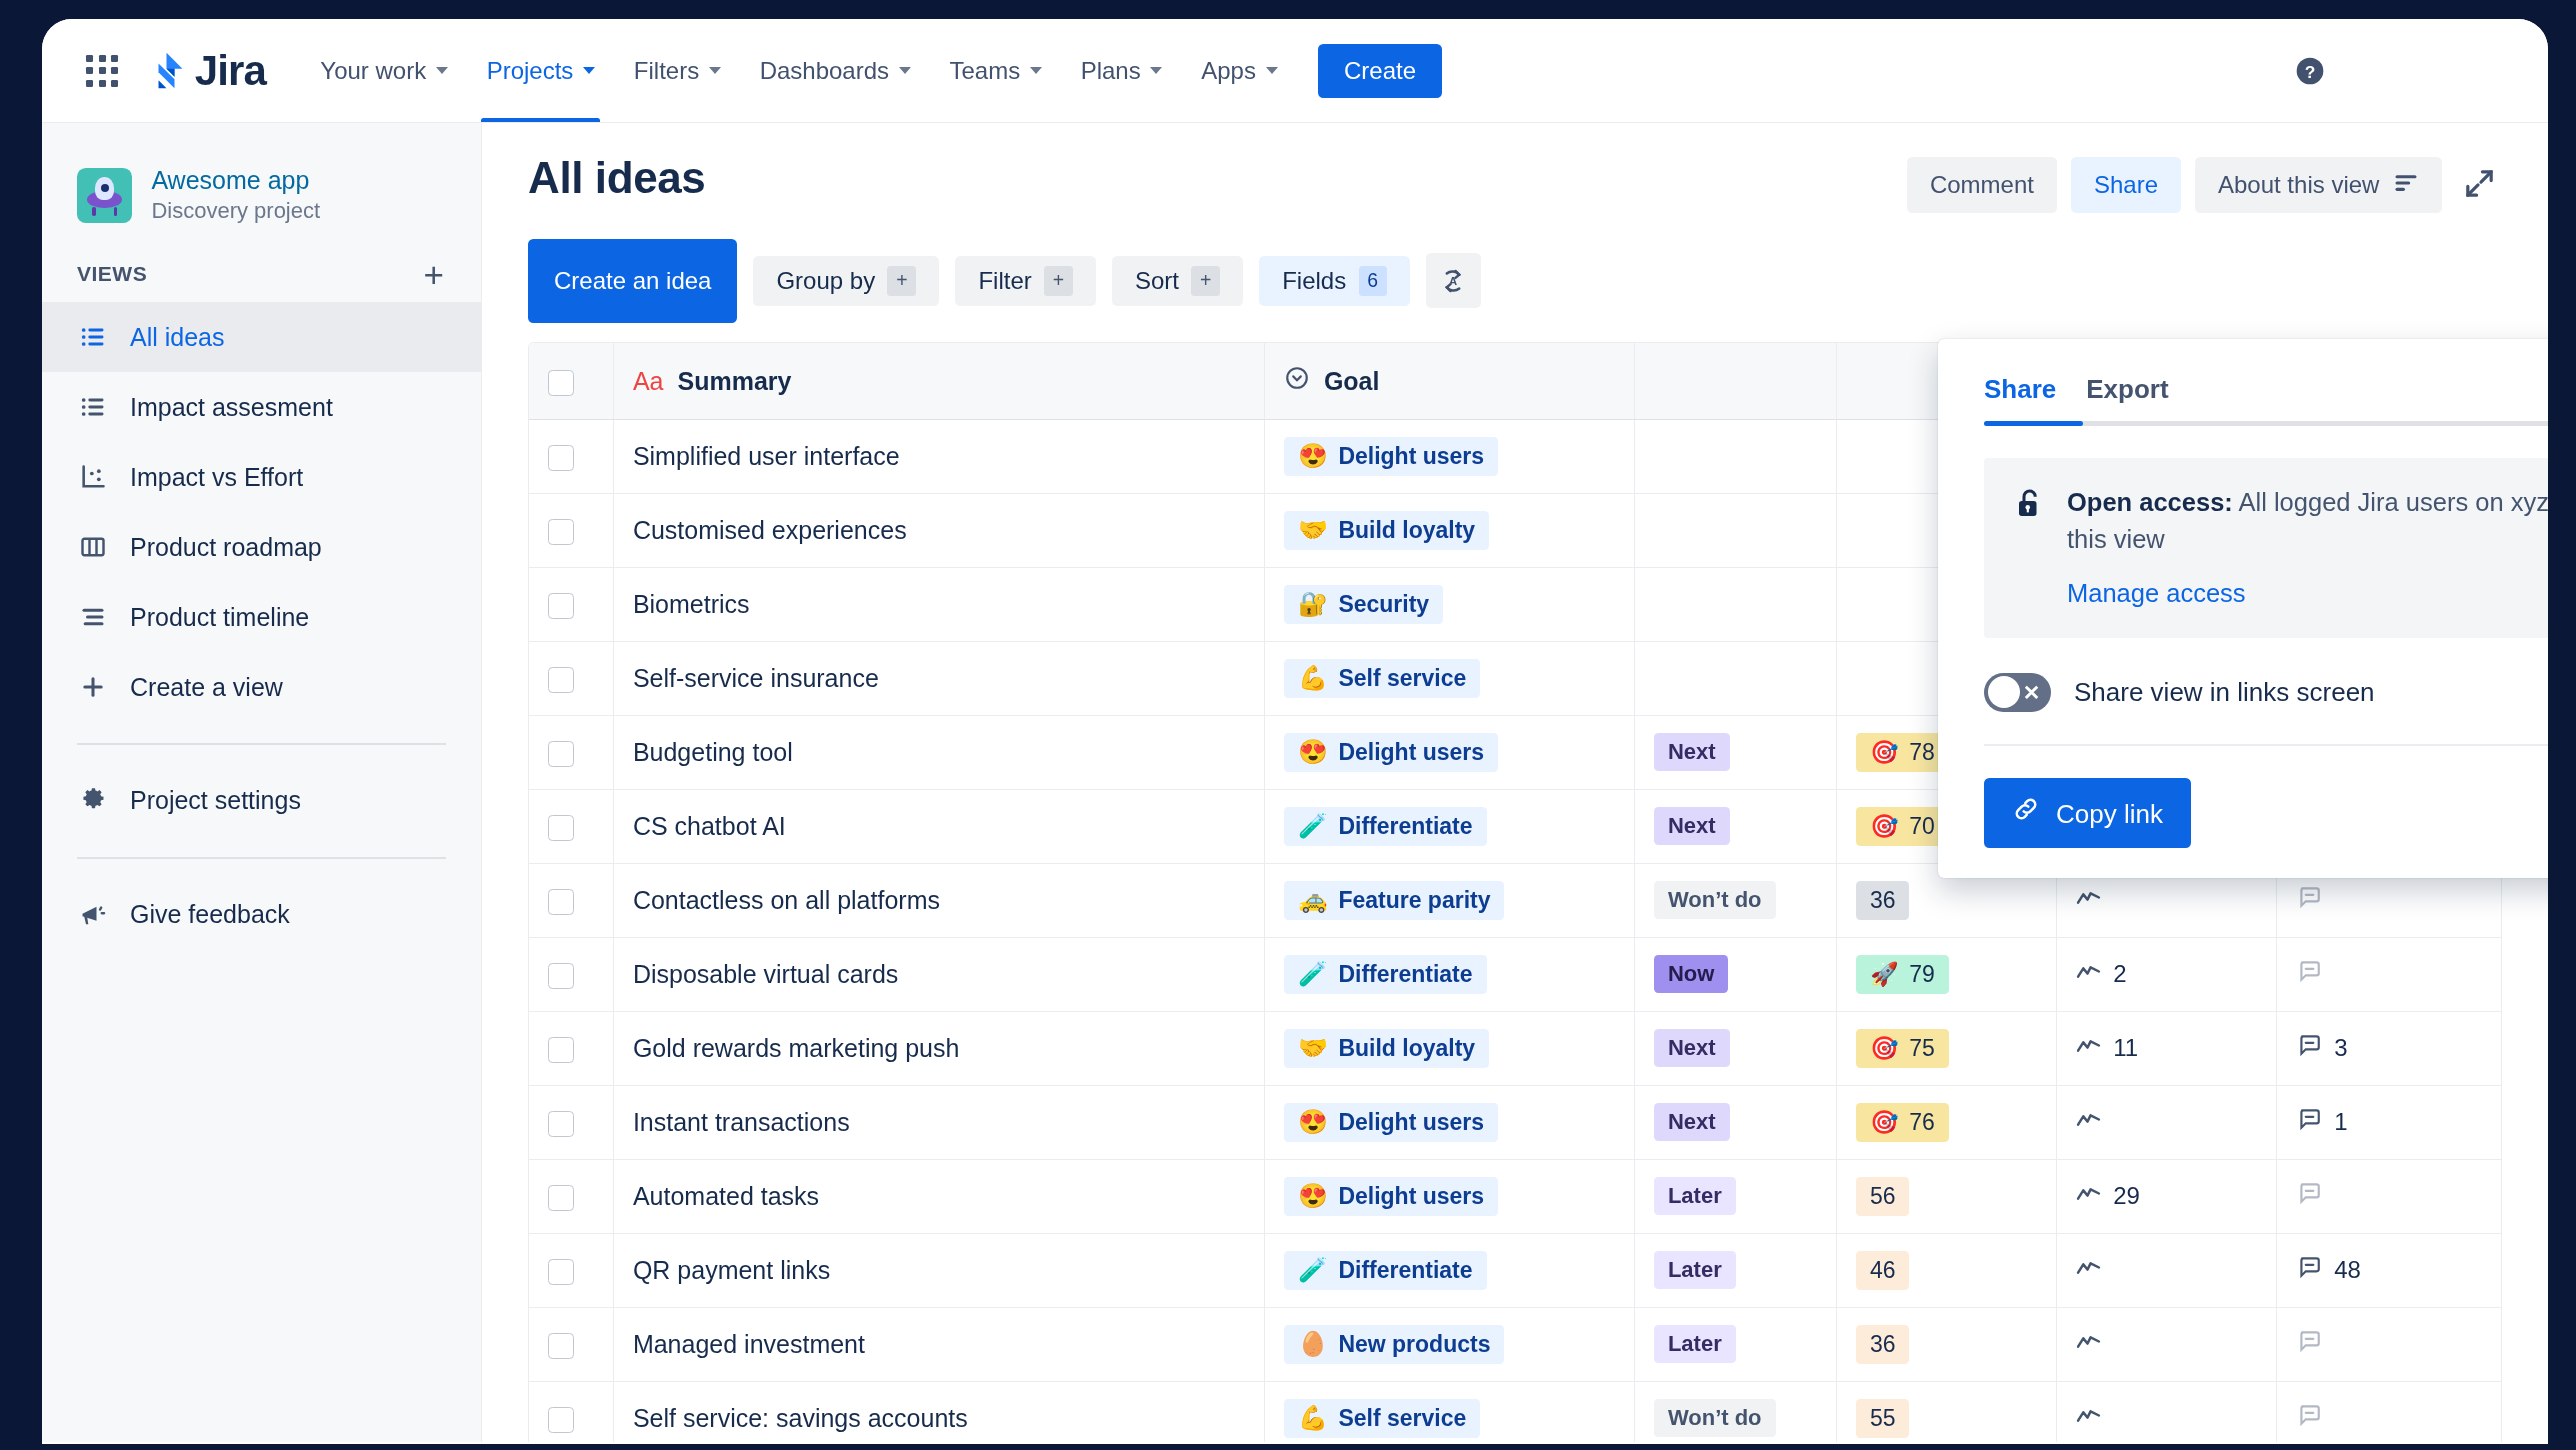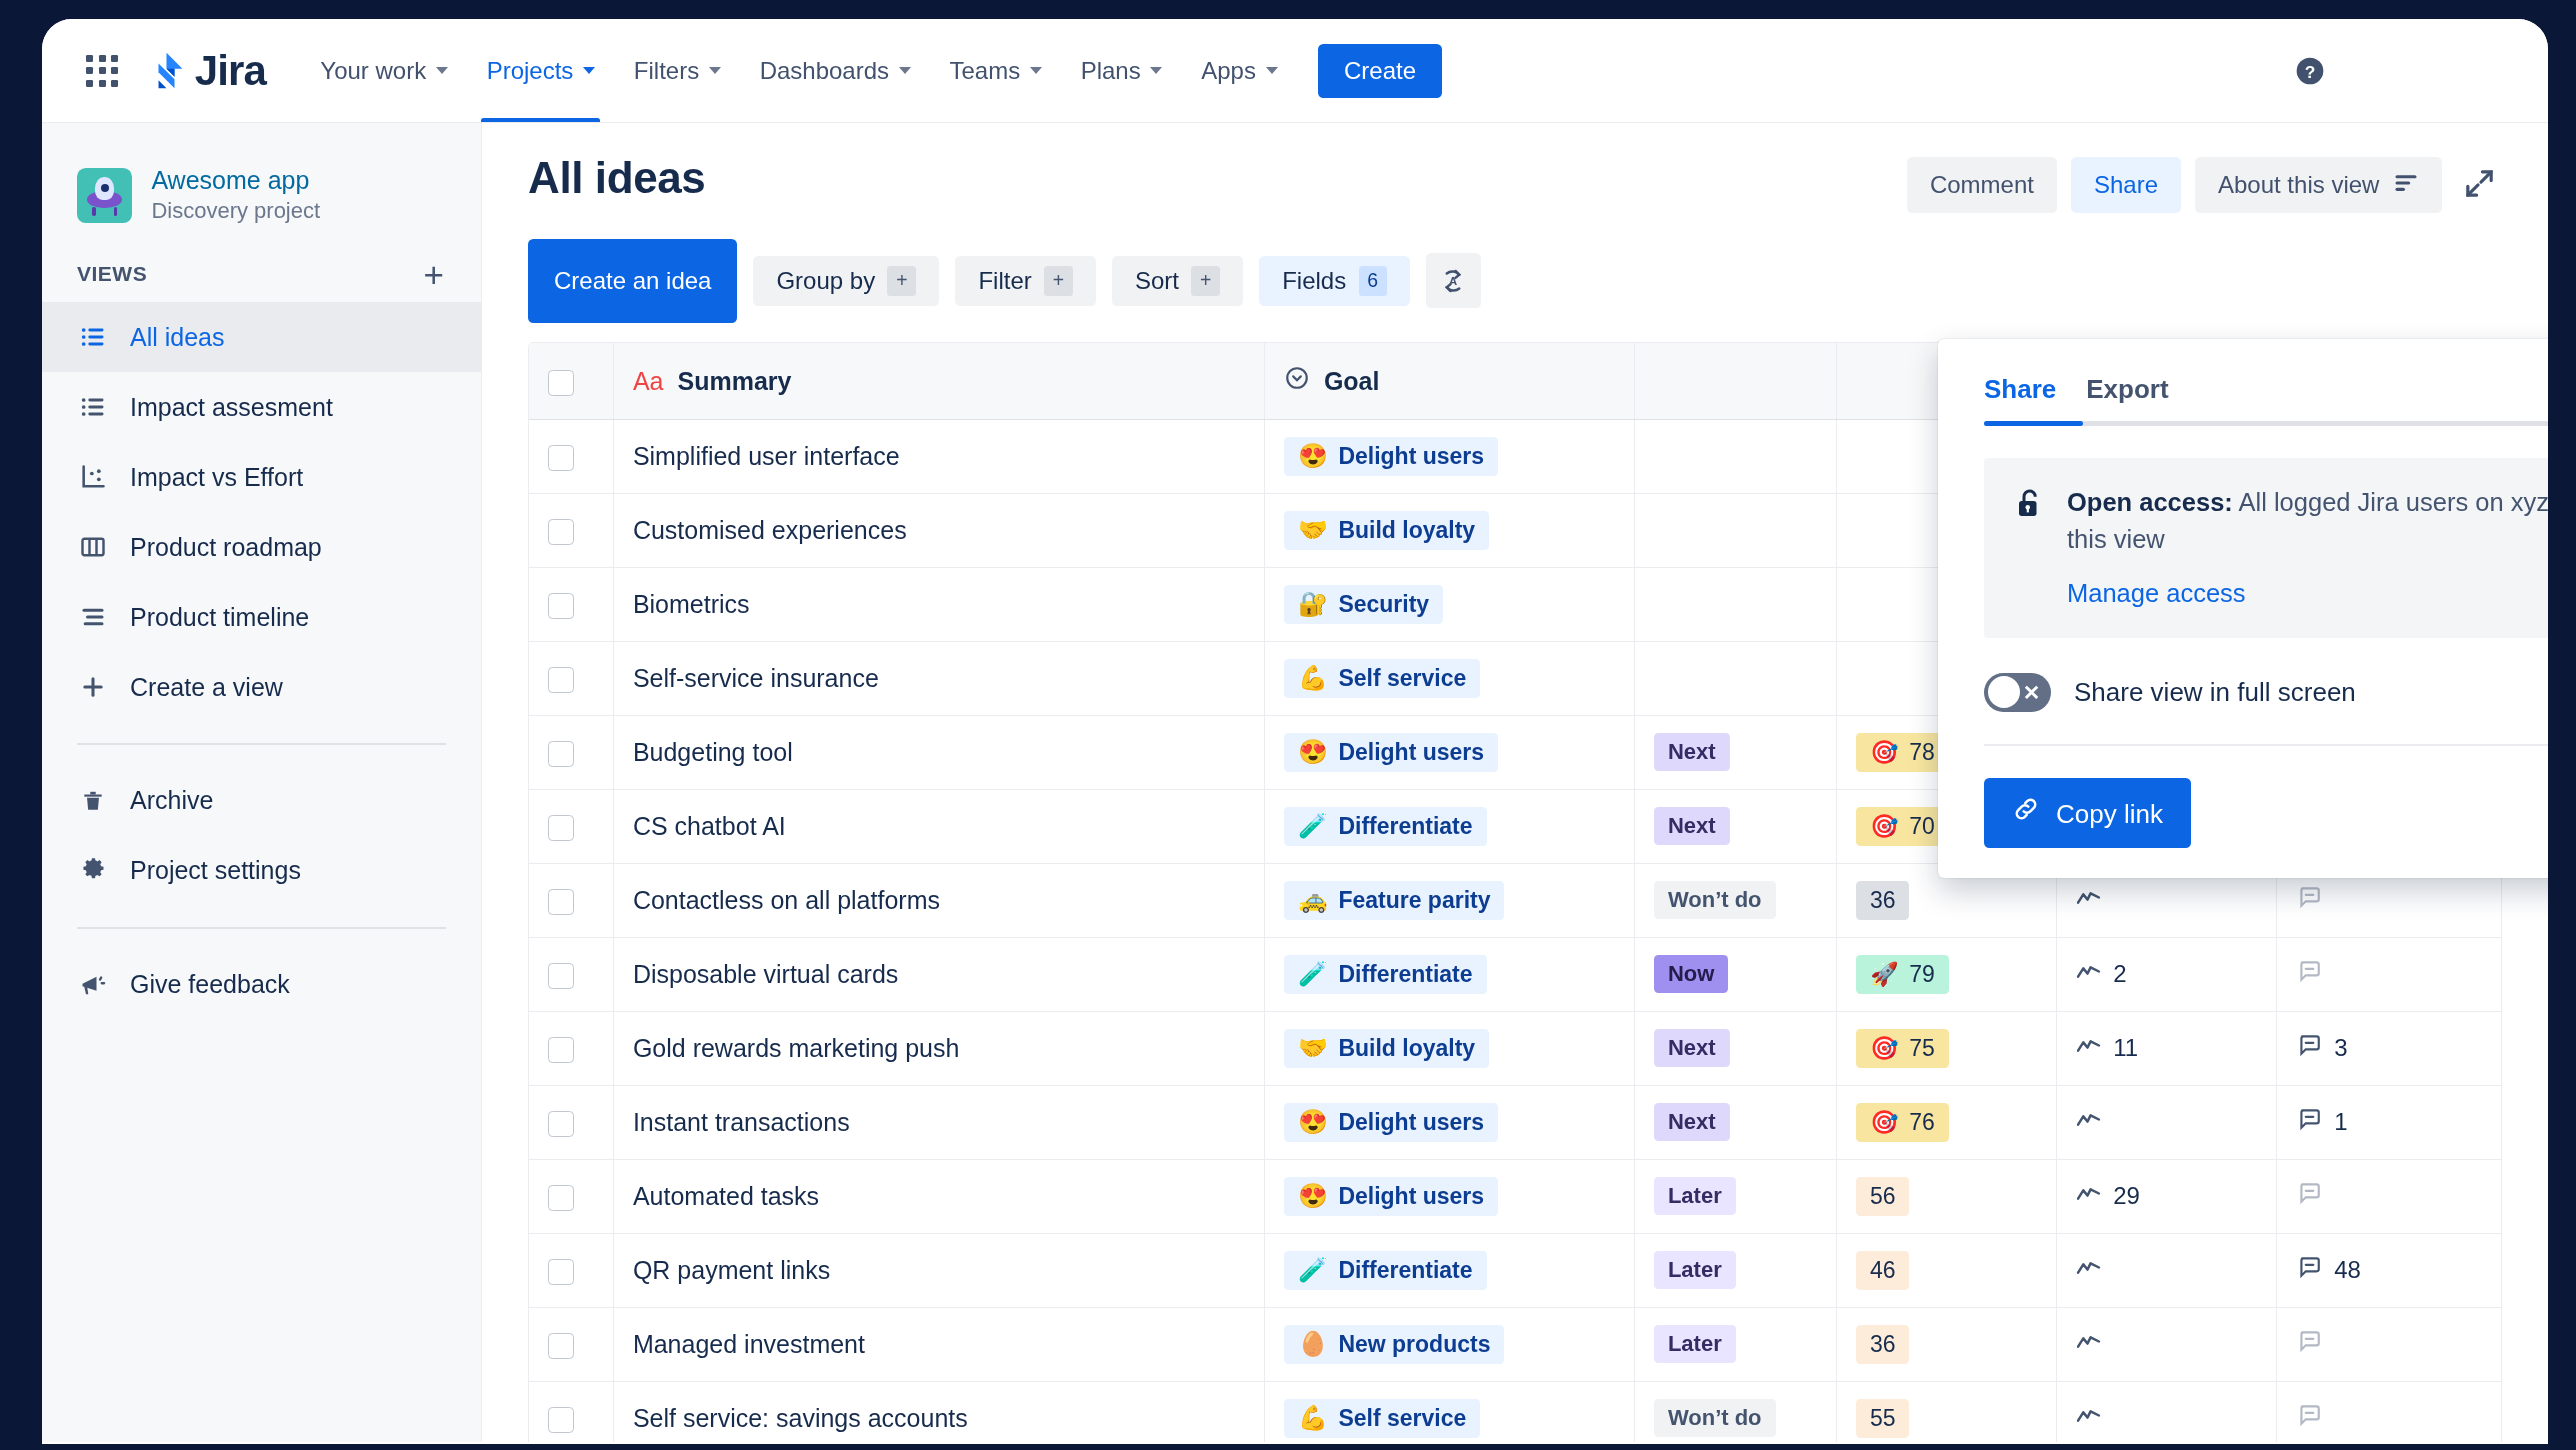--- a/index.html
+++ b/index.html
@@ -413,30 +413,20 @@
           <svg width="28" height="28" viewBox="0 0 24 24" stroke="#44546f" stroke-width="2.6" stroke-linecap="round">
             <line x1="12" y1="5" x2="12" y2="19"></line>
               <line x1="5" y1="12" x2="19" y2="12"></line>
           </svg>
         </span>
         <span>Create a view</span>
       </div>
 
       <div class="sep"></div>
 
-      <div class="navrow">
-        <span class="ico">
-          <svg width="26" height="26" viewBox="0 0 24 24" fill="#44546f">
-            <path d="M4 6h16v2H4z"></path>
-              <path d="M6.5 9h11l-1 11h-9z"></path>
-              <path d="M9.5 3.5h5V6h-5z"></path>
-          </svg>
-        </span>
-        <span>Archive</span>
-      </div>
 
       <div class="navrow">
         <span class="ico">
           <svg width="28" height="28" viewBox="0 0 24 24" fill="#44546f">
             <path d="M12 8.5A3.5 3.5 0 1 0 12 15.5 3.5 3.5 0 0 0 12 8.5zm9-0.2-2.1-.4a7.3 7.3 0 0 0-.7-1.7l1.2-1.8-1.8-1.8-1.8 1.2a7.3 7.3 0 0 0-1.7-.7L13.7 1h-2.6l-.4 2.1a7.3 7.3 0 0 0-1.7.7L7.2 2.6 5.4 4.4l1.2 1.8a7.3 7.3 0 0 0-.7 1.7L3.8 8.3v2.6l2.1.4c.15.6.39 1.17.7 1.7l-1.2 1.8 1.8 1.8 1.8-1.2c.53.31 1.1.55 1.7.7l.4 2.1h2.6l.4-2.1c.6-.15 1.17-.39 1.7-.7l1.8 1.2 1.8-1.8-1.2-1.8c.31-.53.55-1.1.7-1.7l2.1-.4z"></path>
           </svg>
         </span>
         <span>Project settings</span>
       </div>
 
@@ -959,21 +949,21 @@
             </div>
             <span class="manage">Manage access</span>
           </div>
         </div>
 
         <div class="togrow">
           <div class="toggle">
             <span class="knob"></span>
             <span class="x">✕</span>
           </div>
-          <span class="toglabel">Share view in full screen</span>
+          <span class="toglabel">Share view in links screen</span>
         </div>
 
         <div class="pdiv"></div>
 
         <button class="copybtn">
           <span>
             <svg width="28" height="28" viewBox="0 0 24 24" fill="none" stroke="#fff" stroke-width="2.2" stroke-linecap="round">
               <path d="M10 14a4 4 0 0 0 5.7 0l3-3a4 4 0 0 0-5.7-5.7l-1.6 1.6"></path>
               <path d="M14 10a4 4 0 0 0-5.7 0l-3 3a4 4 0 0 0 5.7 5.7l1.6-1.6"></path>
             </svg>

